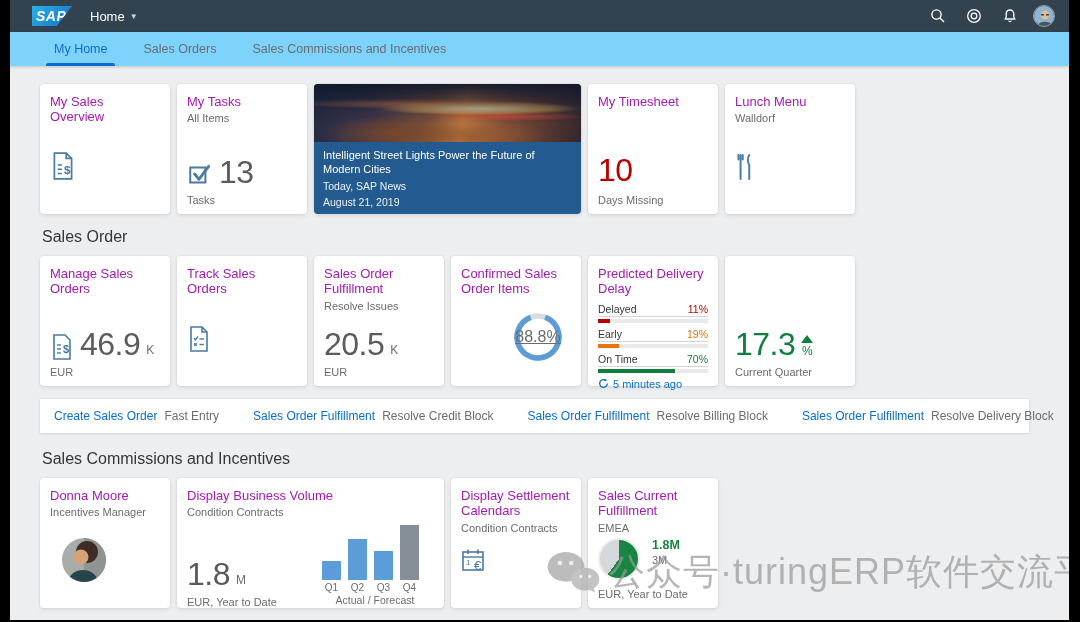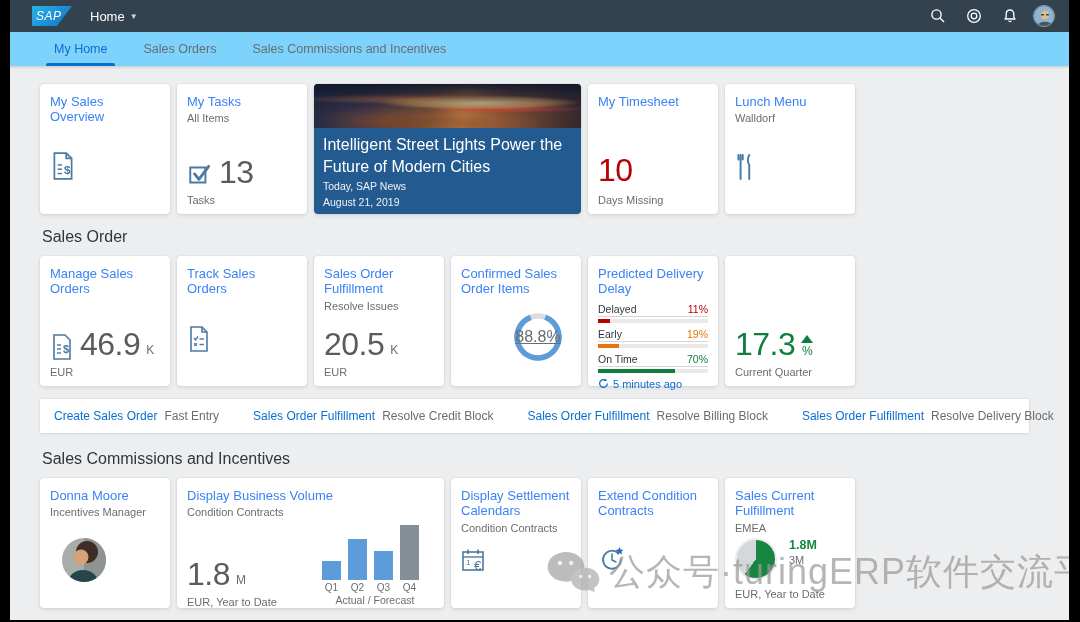--- a/index.html
+++ b/index.html
@@ -5,21 +5,21 @@
   * { margin:0; padding:0; box-sizing:border-box; }
   body { background:#000; font-family:"Liberation Sans","DejaVu Sans",sans-serif; }
   .stage { position:relative; width:1080px; height:622px; background:#000; overflow:hidden; }
   .frame { position:absolute; left:10px; top:0; width:1059px; height:620px; background:#edeeef; overflow:hidden; }
 
   
   .shell { height:32px; background:#32424e; display:flex; align-items:center; justify-content:space-between; padding:0 14px 0 22px; }
   .shell-left { display:flex; align-items:center; gap:18px; }
   .sap-logo { width:40px; height:20px; background:linear-gradient(135deg,#29b2e8 0%,#1272c4 100%);
     clip-path:polygon(0 0,100% 0,62% 100%,0 100%); display:flex; align-items:center; padding-left:4px; cursor:pointer; }
-  .sap-logo span { color:#fff; font-style:italic; font-weight:normal; font-size:12px; letter-spacing:.5px; }
+  .sap-logo span { color:#fff; font-style:italic; font-weight:bold; font-size:14px; letter-spacing:.5px; }
   .shell-title { color:#fff; font-size:13px; display:flex; align-items:center; gap:5px; cursor:pointer; }
   .caret { font-size:8px; color:#d0d6da; }
   .shell-right { display:flex; align-items:center; gap:10px; }
   .shell-icon { background:none; border:none; width:26px; height:26px; display:flex; align-items:center; justify-content:center; cursor:pointer; }
   .avatar-sm { width:22px; height:22px; border-radius:50%; overflow:hidden; cursor:pointer; border:1px solid rgba(255,255,255,.5); }
 
   
   .tabbar { height:34px; background:#7dd3fc; display:flex; align-items:stretch; padding-left:32px; gap:12px;
     box-shadow:0 1px 3px rgba(0,0,0,.18); position:relative; z-index:2; }
   .tab { display:flex; align-items:center; padding:0 12px; font-size:12.5px; color:#6a6d70; cursor:pointer; position:relative; }
@@ -27,21 +27,21 @@
   .tab.active::after { content:""; position:absolute; left:4px; right:4px; bottom:0; height:3px; background:#0a6ed1; border-radius:2px 2px 0 0; }
 
   
   .content { padding:18px 30px 0 30px; }
   .section-heading { font-size:16px; font-weight:400; color:#32363a; margin:14px 0 10px 2px; }
   .tile-row { display:flex; gap:7px; }
 
   .tile { width:130px; height:130px; background:#fff; border-radius:4px; padding:10px 10px 8px 10px;
     box-shadow:0 0 2px rgba(0,0,0,.12),0 2px 4px rgba(0,0,0,.08); display:flex; flex-direction:column; cursor:pointer; position:relative; }
   .tile.wide { width:267px; }
-  .t-title { font-size:13px; color:#3b82f6; line-height:1.18; }
+  .t-title { font-size:13px; color:#a21caf; line-height:1.18; }
   .t-sub { font-size:11px; color:#6a6d70; margin-top:3px; }
   .t-footer { font-size:11px; color:#6a6d70; margin-top:auto; }
   .grow { flex:1; }
   .kpi-row { display:flex; align-items:flex-end; gap:6px; }
   .kpi { font-size:32px; font-weight:300; color:#5b5b5b; line-height:1; letter-spacing:-.5px; }
   .kpi.red { color:#bb0000; }
   .kpi.green { color:#107e3e; }
   .kpi-unit { font-size:12px; color:#6a6d70; padding-bottom:3px; }
   .tile-icon { color:#4b7aa3; }
   .icon-mid { margin-top:auto; margin-bottom:22px; }
@@ -51,21 +51,21 @@
   .news-img { height:64px;
     background:
       linear-gradient(to bottom, rgba(16,24,44,.95) 0%, rgba(24,30,52,.35) 45%, rgba(0,0,0,0) 70%),
       radial-gradient(130px 9px at 62% 42%, rgba(255,244,190,.95), rgba(255,190,90,.55) 55%, rgba(0,0,0,0) 78%),
       radial-gradient(180px 7px at 40% 34%, rgba(255,140,70,.85), rgba(0,0,0,0) 75%),
       radial-gradient(110px 6px at 72% 56%, rgba(255,80,60,.75), rgba(0,0,0,0) 75%),
       radial-gradient(90px 22px at 30% 85%, rgba(120,70,40,.9), rgba(0,0,0,0) 80%),
       radial-gradient(90px 22px at 60% 90%, rgba(150,90,50,.85), rgba(0,0,0,0) 80%),
       linear-gradient(100deg,#232a42 0%,#41364a 22%,#85553a 45%,#c27c42 56%,#7c4c36 72%,#33262c 100%); }
   .news-overlay { flex:1; background:#235a8f; padding:6px 9px 5px 9px; color:#fff; }
-  .news-headline { font-size:16px; line-height:1.32; }
+  .news-headline { font-size:11px; line-height:1.32; }
   .news-meta { font-size:10.5px; line-height:1.35; color:rgba(255,255,255,.92); margin-top:2px; }
 
   
   .donut-wrap { position:relative; width:54px; height:54px; margin:auto 6px auto auto; }
   .donut-label { position:absolute; inset:0; display:flex; align-items:center; justify-content:center; font-size:16px; color:#6a6d70;text-decoration:underline; }
 
   
   .pd-row { margin-bottom:5px; }
   .pd-top { display:flex; justify-content:space-between; font-size:10.5px; color:#32363a;
     border-bottom:1px solid #d5d5d5; padding-bottom:1px; }
@@ -401,30 +401,20 @@
                 <rect x="2" y="4" width="20" height="18" fill="none" stroke="#4b7aa3" stroke-width="1.6"></rect>
                 <line x1="2" y1="9" x2="22" y2="9" stroke="#4b7aa3" stroke-width="1.4"></line>
                 <line x1="7" y1="1.5" x2="7" y2="6" stroke="#4b7aa3" stroke-width="1.6"></line>
                 <line x1="17" y1="1.5" x2="17" y2="6" stroke="#4b7aa3" stroke-width="1.6"></line>
                 <text x="5" y="16.5" font-size="8" fill="#4b7aa3">1</text>
                 <text x="13" y="22" font-size="13" fill="#4b7aa3">€</text>
               </svg>
         </div>
       </div>
 
-      <div class="tile">
-        <div class="t-title">Extend Condition Contracts</div>
-        <div class="tile-icon icon-mid">
-          <svg width="28" height="28" viewBox="0 0 28 28">
-                <path d="M20.5 7.5a9 9 0 1 0 2.5 6" fill="none" stroke="#4b7aa3" stroke-width="1.8" stroke-linecap="round"></path>
-                <path d="M14 8v6l4 2" fill="none" stroke="#4b7aa3" stroke-width="1.5" stroke-linecap="round"></path>
-                <path d="M21.5 1l1.2 2.6 2.8.3-2.1 1.9.6 2.8-2.5-1.5-2.5 1.5.6-2.8-2.1-1.9 2.8-.3z" fill="#2b6cb8"></path>
-              </svg>
-        </div>
-      </div>
 
       <div class="tile">
         <div class="t-title">Sales Current Fulfillment</div>
         <div class="t-sub">EMEA</div>
         <div class="pie-row">
           <div class="pie" style="background: conic-gradient(rgb(24, 134, 66) 0deg, rgb(24, 134, 66) 60%, rgb(213, 216, 218) 60%, rgb(213, 216, 218) 100%);"></div>
           <div class="pie-vals">
             <div class="pie-actual">1.8M</div>
             <div class="pie-target">3M</div>
           </div>

